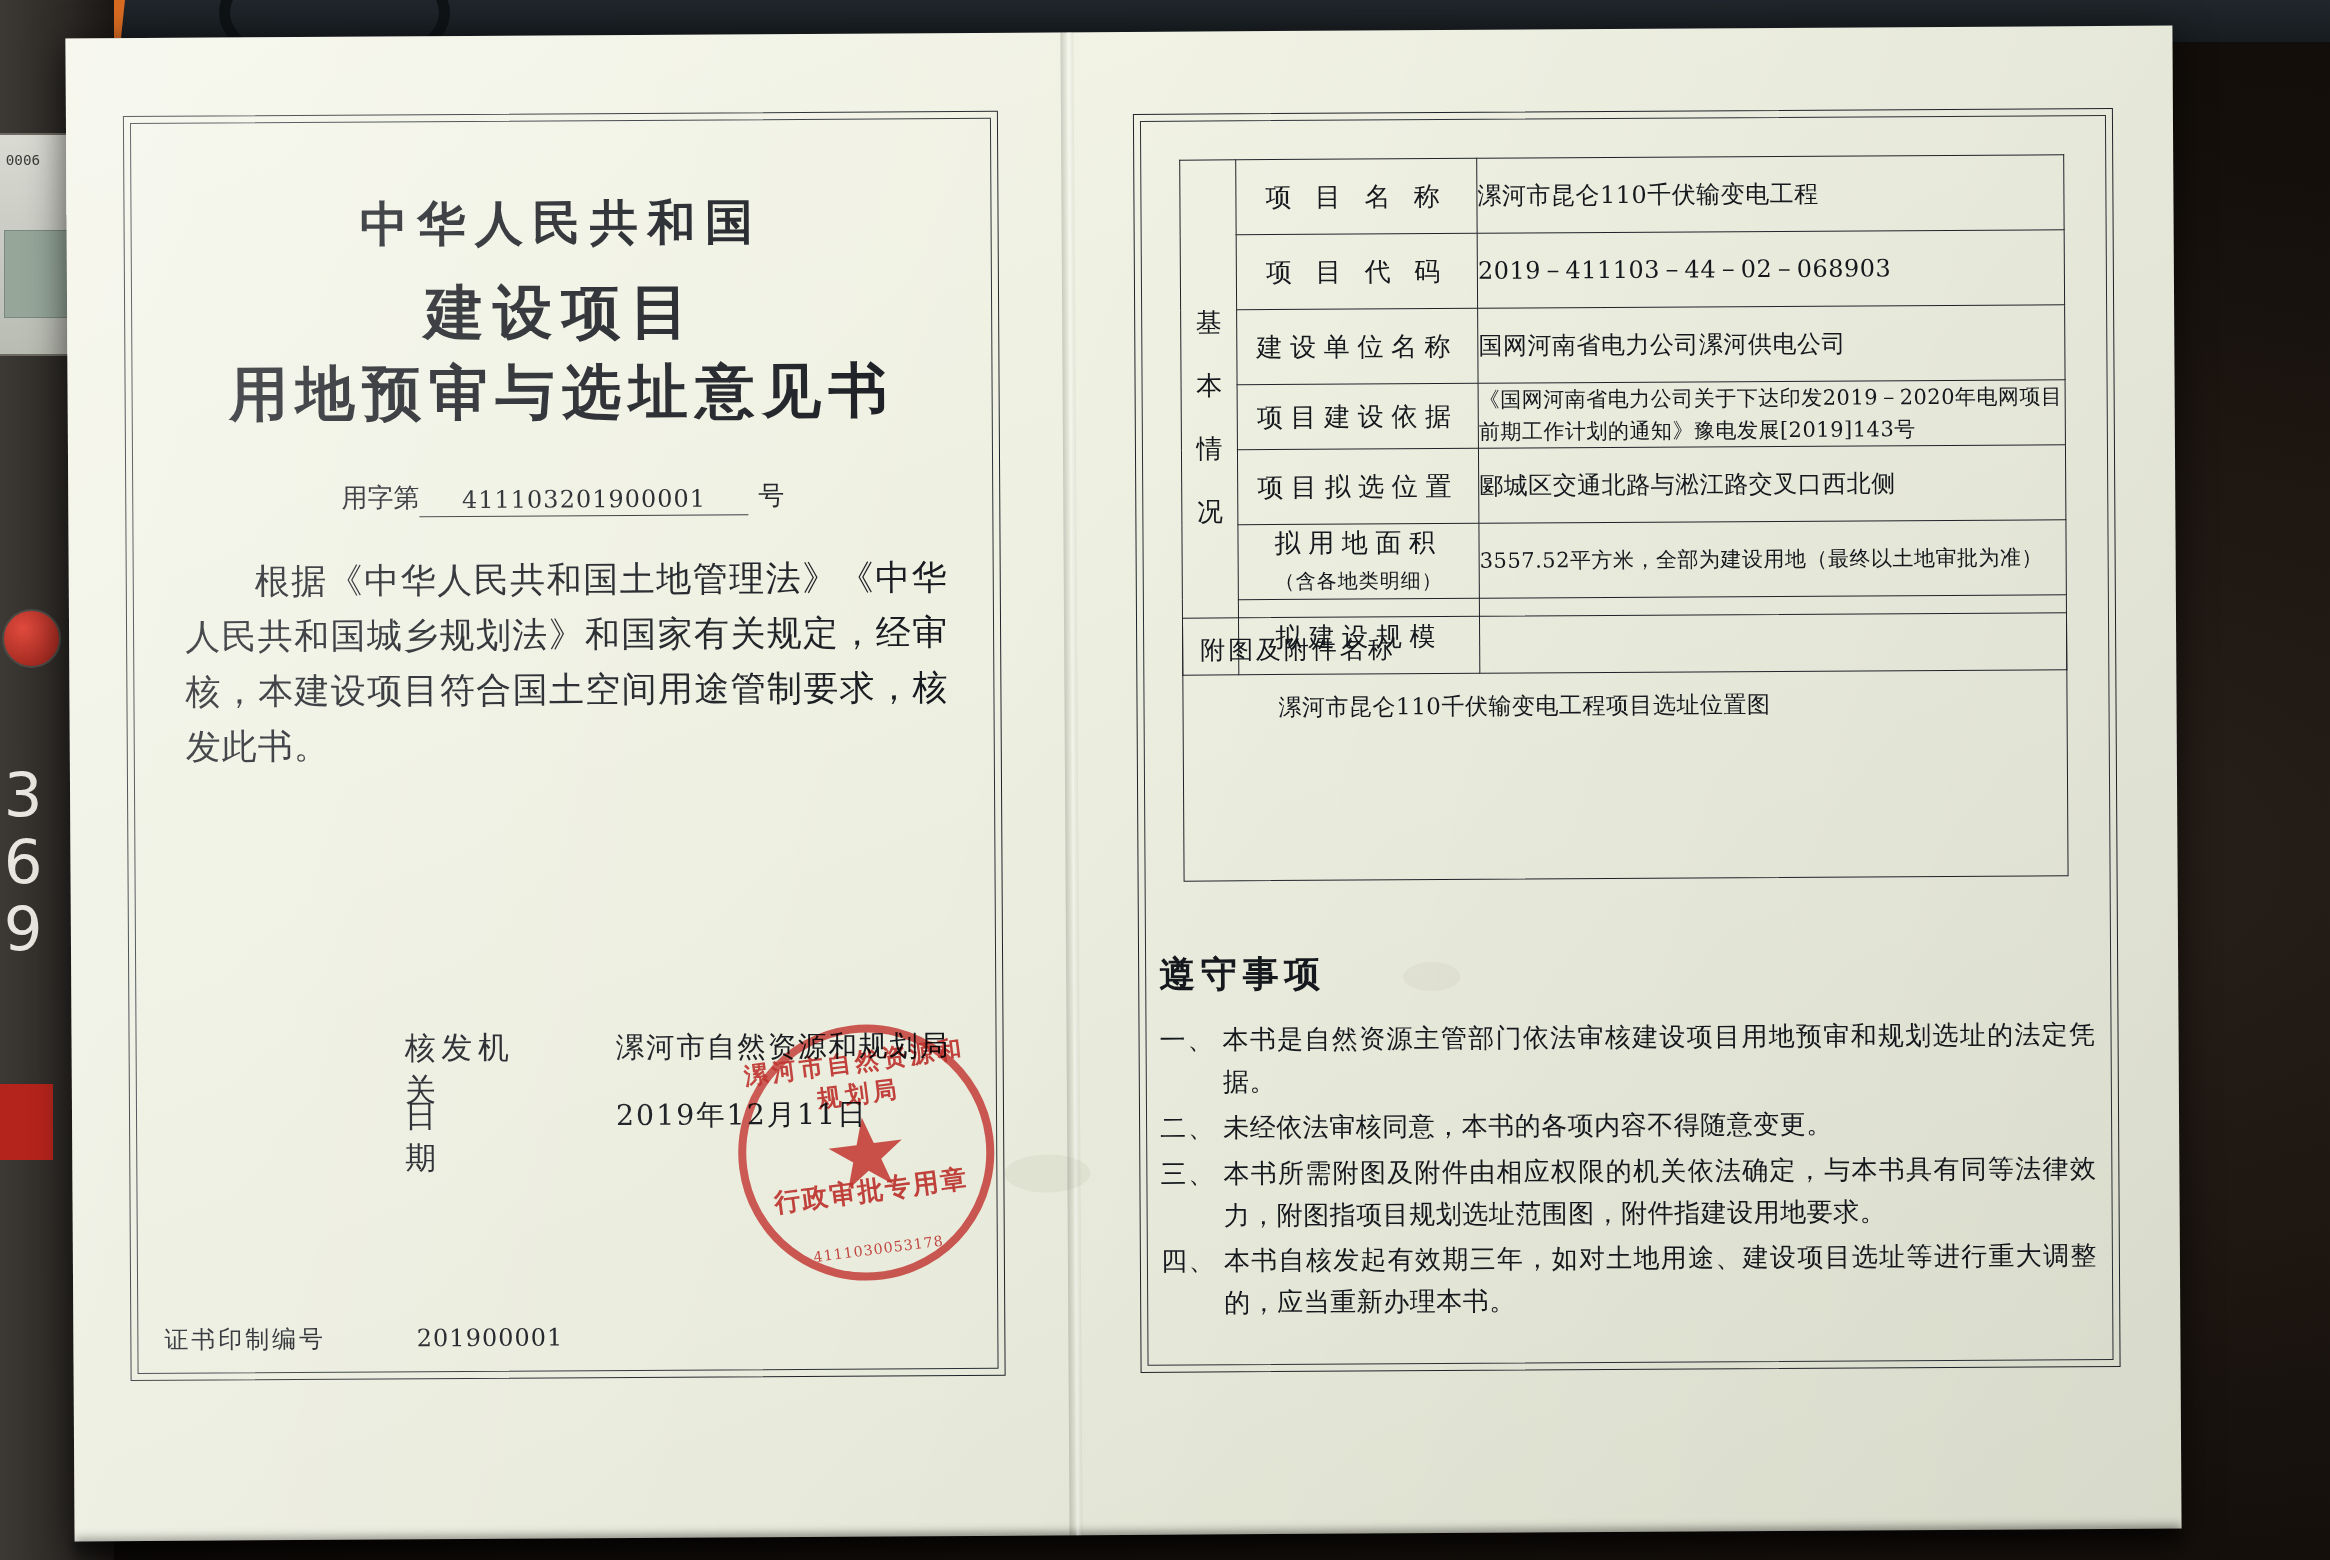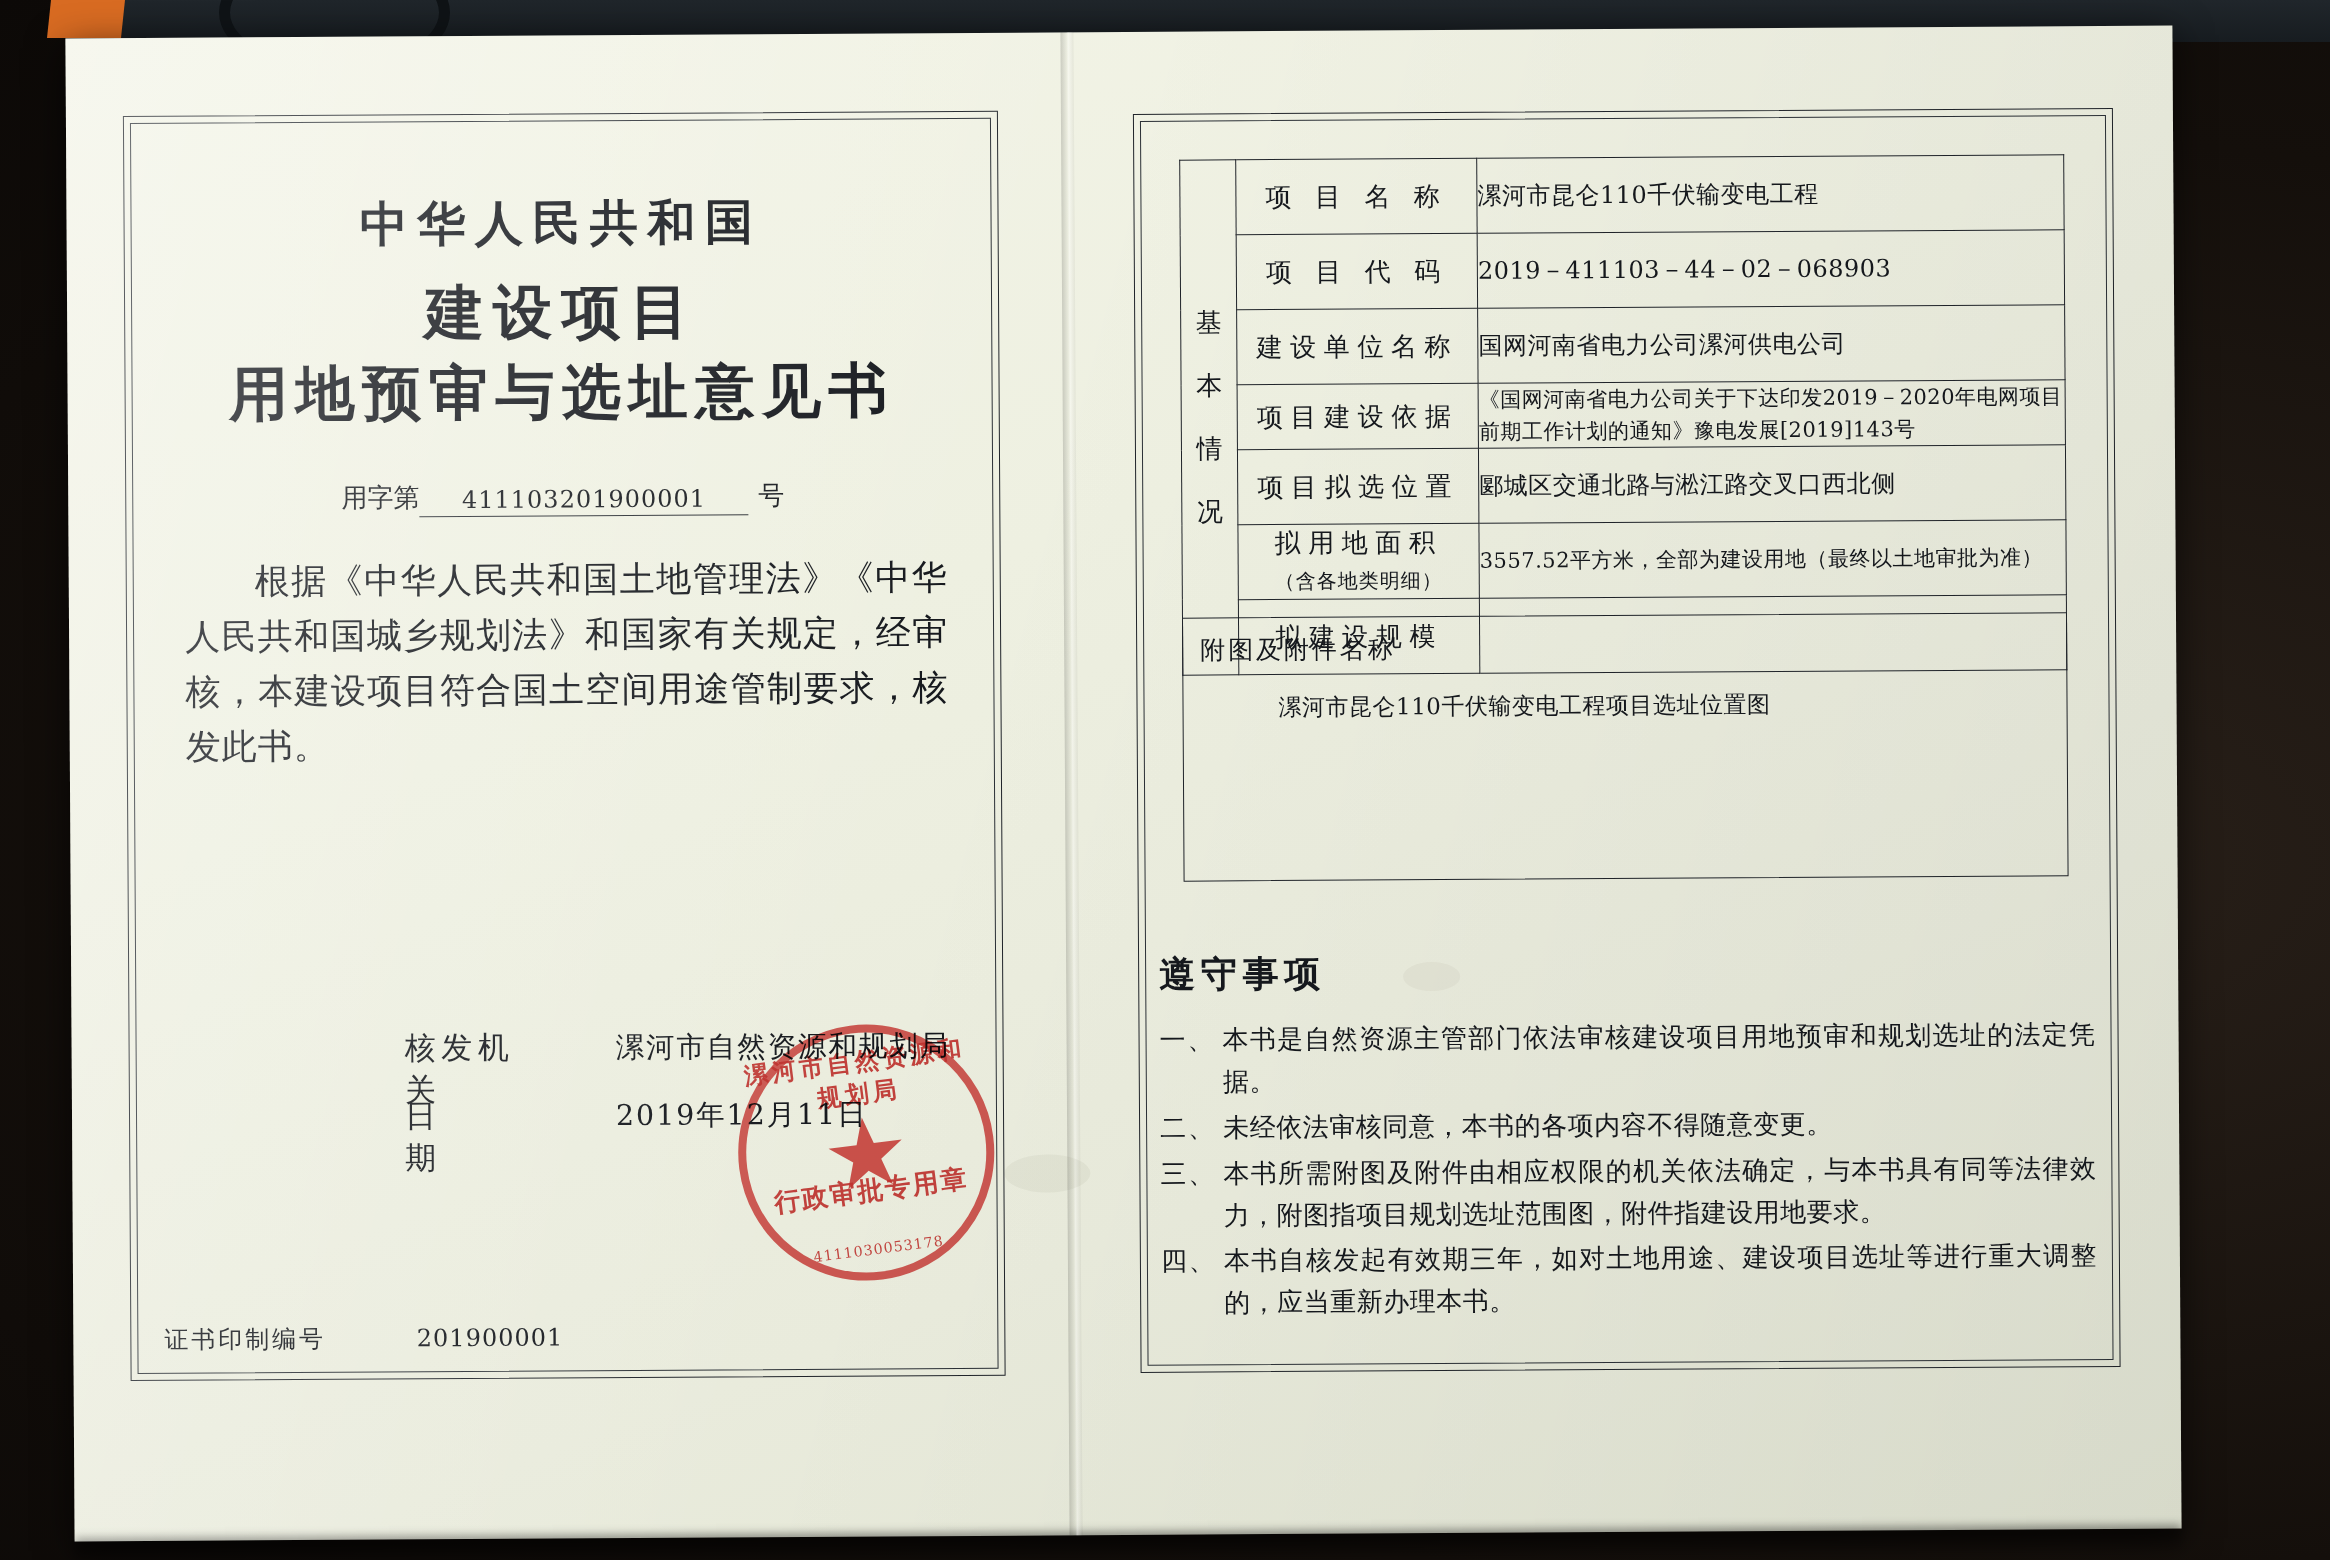--- a/index.html
+++ b/index.html
@@ -416,20 +416,29 @@
 </head>
 <body>
 
 <div id="scene">
   <div class="desk-noise"></div>
 
   <div class="shelf"></div>
   <div class="shelf-arc"></div>
   <div class="sticker-orange"></div>
 
+  <div class="machine">
+    <div class="machine-screen">
+      <div class="lcd"></div>
+    </div>
+    <div class="machine-label">0006</div>
+    <div class="machine-btn"></div>
+    <div class="machine-digits">3 6 9</div>
+    <div class="machine-strip"></div>
+  </div>
 
   <div id="cert">
     <div class="cert-shadow-bottom"></div>
     <div class="fold"></div>
 
     <div class="stain" style="left:932px;top:1122px;width:86px;height:38px;background:rgba(120,110,80,.07);"></div>
     <div class="stain" style="left:1332px;top:932px;width:57px;height:28.5px;background:rgba(120,110,80,.06);"></div>
 
     <div class="page-left cn-serif">
       <div class="panel-border">

